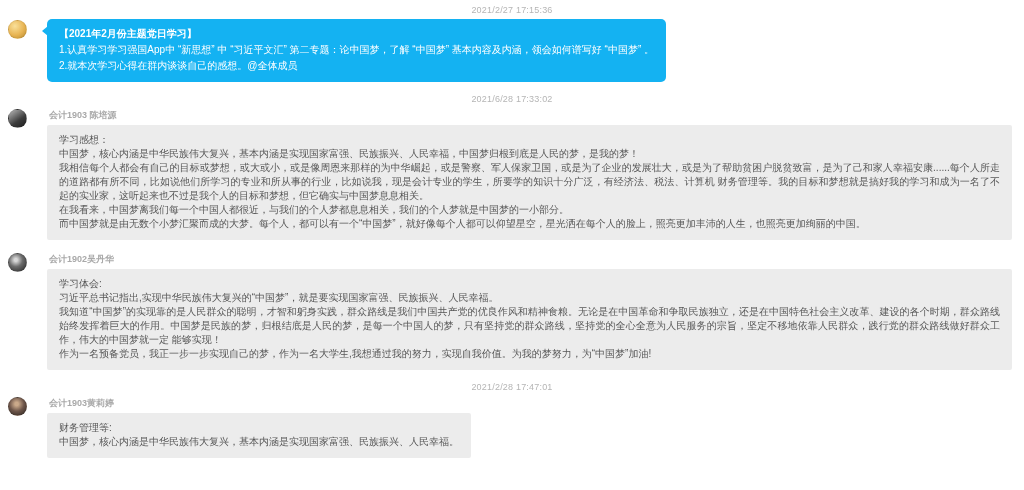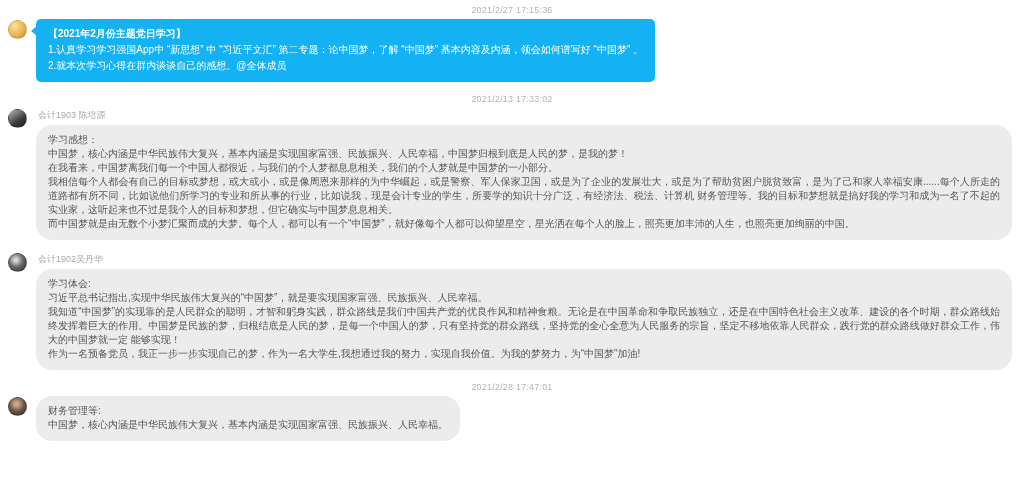--- a/index.html
+++ b/index.html
@@ -15,26 +15,26 @@
   }
   .row{display:flex;align-items:flex-start;padding:0 12px 0 8px;margin-bottom:12px;}
   .avatar{
     width:19px;height:19px;border-radius:50%;flex:0 0 19px;margin-top:1px;
     border:1px solid rgba(0,0,0,0.06);box-sizing:border-box;
   }
   .av-gold{background:radial-gradient(circle at 35% 30%,#f9e09a,#e8b554 55%,#b98a2e);}
   .av-dark1{background:linear-gradient(145deg,#9a9a9a 15%,#3c3c3c 60%,#1f1f1f);}
   .av-dark2{background:radial-gradient(circle at 40% 35%,#d8d8d8 10%,#6c6c6c 45%,#262626);}
   .av-dark3{background:radial-gradient(circle at 45% 35%,#caa98a 12%,#6e564a 50%,#2b2420);}
-  .content{margin-left:9px;flex:1;min-width:0;}
-  .name{font-size:9px;color:#a9a9a9;margin:2px 0 5px 2px;line-height:10px;}
+  .content{margin-left:20px;flex:1;min-width:0;}
+  .name{font-size:9px;color:#a9a9a9;margin:2px 0 5px 2px;line-height:10px;font-weight:bold;}
   .bubble{
     display:inline-block;max-width:100%;box-sizing:border-box;
     background:#ececec;color:#575757;font-size:10px;line-height:14px;
-    padding:8px 12px 9px 12px;border-radius:16px;text-align:justify;
+    padding:8px 12px 9px 12px;border-radius:2px;text-align:justify;
   }
   .bubble p{margin:0;}
   .announce .bubble{
     background:#14b2f2;color:#ffffff;line-height:16px;
     padding:7px 12px 8px 12px;position:relative;border-radius:5px;
   }
   .announce .bubble::before{
     content:"";position:absolute;left:-5px;top:7px;
     border-top:5px solid transparent;border-bottom:5px solid transparent;
     border-right:6px solid #14b2f2;
@@ -52,31 +52,31 @@
     <div class="avatar av-gold"></div>
     <div class="content">
       <div class="bubble">
         <p class="b-title">【2021年2月份主题党日学习】</p>
         <p>1.认真学习学习强国App中 “新思想” 中 “习近平文汇” 第二专题：论中国梦，了解 “中国梦” 基本内容及内涵，领会如何谱写好 “中国梦” 。</p>
         <p>2.就本次学习心得在群内谈谈自己的感想。@全体成员</p>
       </div>
     </div>
   </div>
 
-  <div class="ts">2021/2/13 17:33:02</div>
+  <div class="ts">2021/6/28 17:33:02</div>
 
   <div class="row">
     <div class="avatar av-dark1"></div>
     <div class="content">
       <div class="name">会计1903 陈培源</div>
       <div class="bubble">
         <p>学习感想：</p>
         <p>中国梦，核心内涵是中华民族伟大复兴，基本内涵是实现国家富强、民族振兴、人民幸福，中国梦归根到底是人民的梦，是我的梦！</p>
+        <p>我相信每个人都会有自己的目标或梦想，或大或小，或是像周恩来那样的为中华崛起，或是警察、军人保家卫国，或是为了企业的发展壮大，或是为了帮助贫困户脱贫致富，是为了己和家人幸福安康......每个人所走的道路都有所不同，比如说他们所学习的专业和所从事的行业，比如说我，现是会计专业的学生，所要学的知识十分广泛，有经济法、税法、计算机 财务管理等。我的目标和梦想就是搞好我的学习和成为一名了不起的实业家，这听起来也不过是我个人的目标和梦想，但它确实与中国梦息息相关。</p>
         <p>在我看来，中国梦离我们每一个中国人都很近，与我们的个人梦都息息相关，我们的个人梦就是中国梦的一小部分。</p>
-        <p>我相信每个人都会有自己的目标或梦想，或大或小，或是像周恩来那样的为中华崛起，或是警察、军人保家卫国，或是为了企业的发展壮大，或是为了帮助贫困户脱贫致富，是为了己和家人幸福安康......每个人所走的道路都有所不同，比如说他们所学习的专业和所从事的行业，比如说我，现是会计专业的学生，所要学的知识十分广泛，有经济法、税法、计算机 财务管理等。我的目标和梦想就是搞好我的学习和成为一名了不起的实业家，这听起来也不过是我个人的目标和梦想，但它确实与中国梦息息相关。</p>
         <p>而中国梦就是由无数个小梦汇聚而成的大梦。每个人，都可以有一个“中国梦”，就好像每个人都可以仰望星空，星光洒在每个人的脸上，照亮更加丰沛的人生，也照亮更加绚丽的中国。</p>
       </div>
     </div>
   </div>
 
   <div class="row">
     <div class="avatar av-dark2"></div>
     <div class="content">
       <div class="name">会计1902吴丹华</div>
       <div class="bubble">
@@ -86,20 +86,21 @@
         <p>作为一名预备党员，我正一步一步实现自己的梦，作为一名大学生,我想通过我的努力，实现自我价值。为我的梦努力，为“中国梦”加油!</p>
       </div>
     </div>
   </div>
 
   <div class="ts">2021/2/28 17:47:01</div>
 
   <div class="row">
     <div class="avatar av-dark3"></div>
     <div class="content">
+      <div class="name">会计1903黄莉婷</div>
       <div class="bubble">
         <p>财务管理等:</p>
         <p>中国梦，核心内涵是中华民族伟大复兴，基本内涵是实现国家富强、民族振兴、人民幸福。</p>
         
       </div>
     </div>
   </div>
 
 </div>
 

